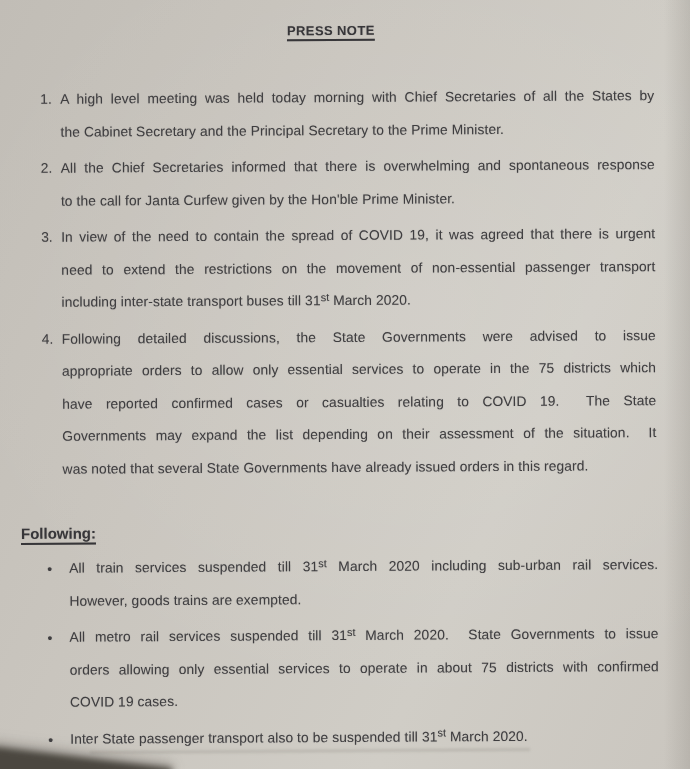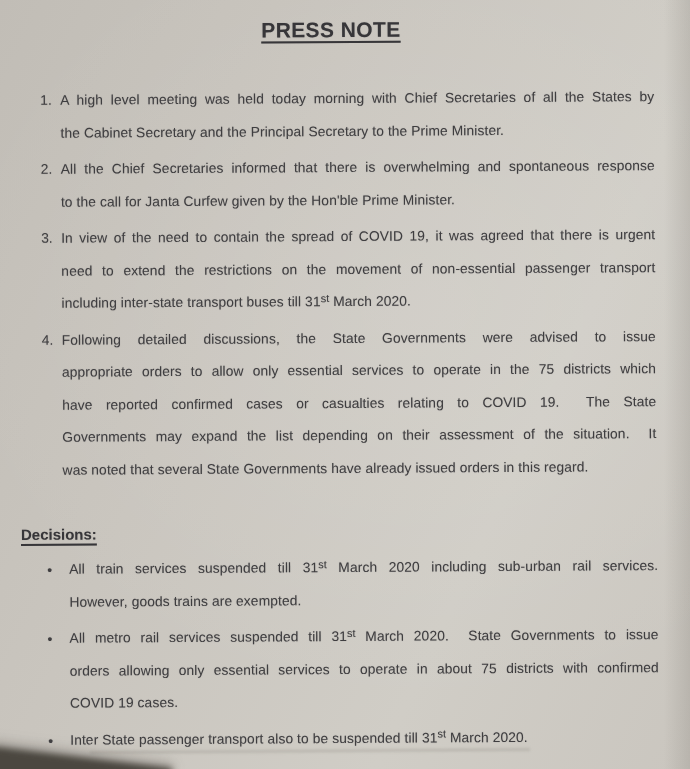--- a/index.html
+++ b/index.html
@@ -18,21 +18,21 @@
     background:linear-gradient(to right, rgba(0,0,0,0), rgba(90,85,78,0.16));
     pointer-events:none;
   }
   .content{
     position:absolute;left:0;top:0;width:690px;
     transform:rotate(-0.35deg);
     text-shadow:0 0 1px rgba(64,63,65,0.30);
   }
   .title-row{margin-top:20px;line-height:20px;text-align:center;padding-right:24px;}
   .title{
-    font-weight:bold;font-size:21px;letter-spacing:0.4px;color:#373639;
+    font-weight:bold;font-size:13px;letter-spacing:0.4px;color:#373639;
     text-decoration:underline;text-decoration-thickness:1.5px;text-underline-offset:4px;
   }
   .numlist{margin-top:41px;}
   .num-item{display:flex;margin:0 34px 4px 42px;}
   .num{flex:none;width:20px;font-size:13.8px;line-height:32.5px;}
   .lines{flex:1;min-width:0;}
   .line{font-size:13.8px;line-height:32.5px;letter-spacing:0.1px;white-space:normal;}
   .j{text-align:justify;text-align-last:justify;}
   .sup{font-size:11px;position:relative;top:-4.5px;letter-spacing:0;}
   .decisions-heading-row{margin:39px 0 0 20px;line-height:18px;}
@@ -99,21 +99,21 @@
           <div class="line j">appropriate orders to allow only essential services to operate in the 75 districts which</div>
           <div class="line j">have reported confirmed cases or casualties relating to COVID 19.&nbsp; The State</div>
           <div class="line j">Governments may expand the list depending on their assessment of the situation.&nbsp; It</div>
           <div class="line">was noted that several State Governments have already issued orders in this regard.</div>
         </div>
       </div>
 
     </div>
 
     <div class="decisions-heading-row">
-      <span class="decisions-heading">Decisions:</span>
+      <span class="decisions-heading">Following:</span>
     </div>
 
     <div class="bullets">
 
       <div class="bullet-item">
         <div class="bullet-marker">•</div>
         <div class="lines">
           <div class="line j"><span>All train services suspended till 31</span><span class="sup">st</span><span> March 2020 including sub-urban rail services.</span></div>
           <div class="line">However, goods trains are exempted.</div>
         </div>

